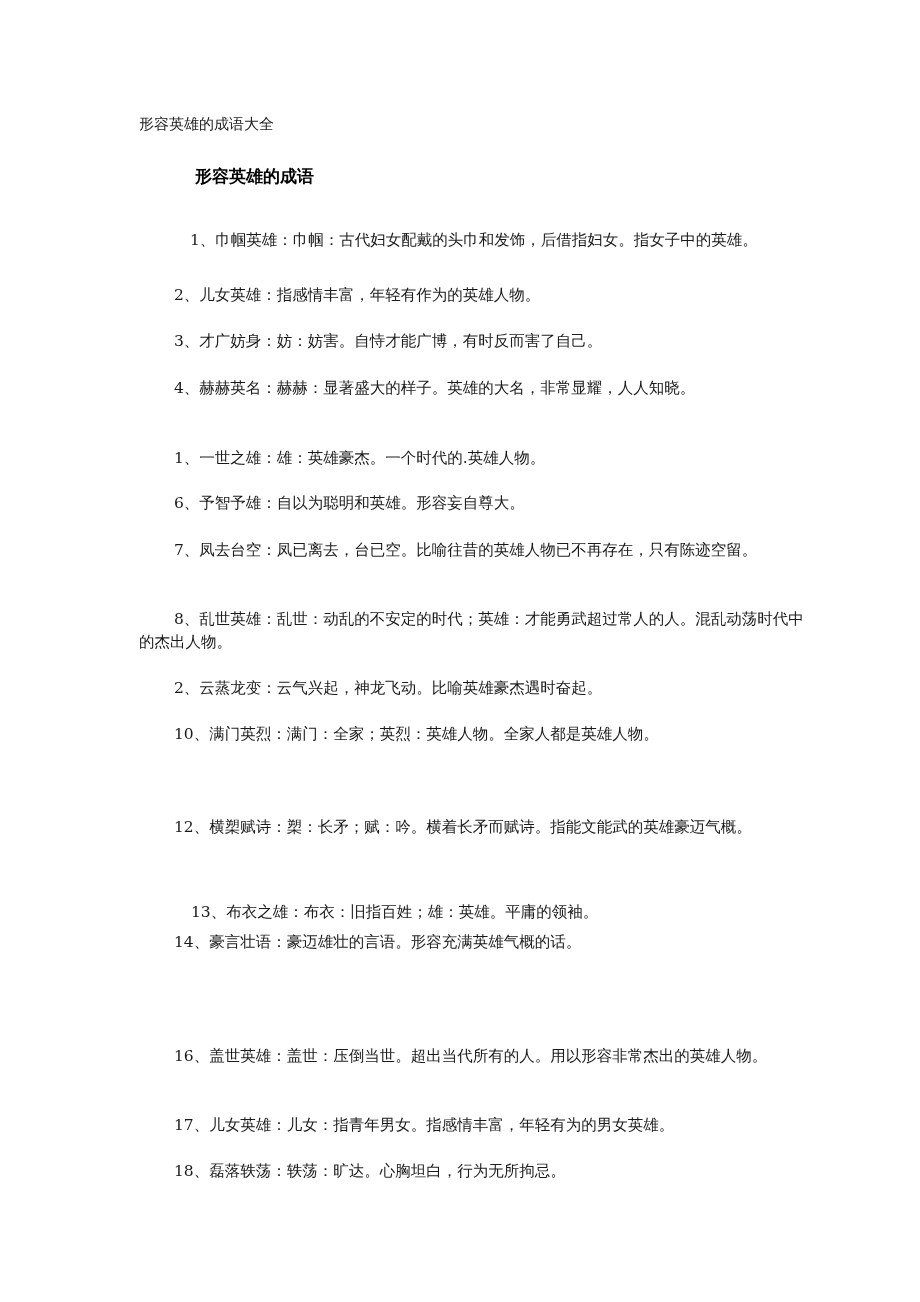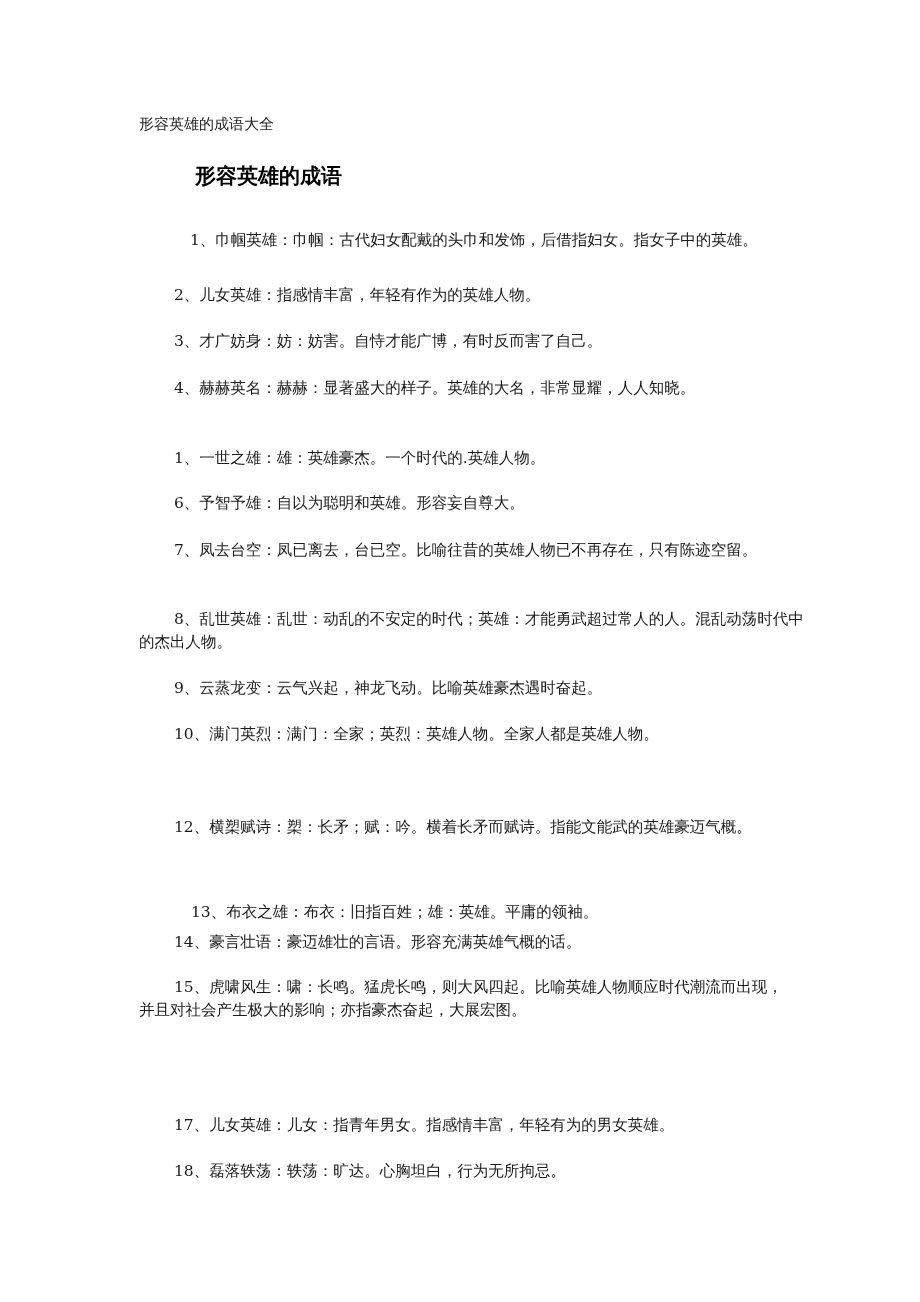--- a/index.html
+++ b/index.html
@@ -29,21 +29,21 @@
       font-size: 15px;
       line-height: 22px;
       color: #222222;
       white-space: nowrap;
     }
     .doc-title {
       position: absolute;
       left: 195px;
       top: 158px;
       font-family: "DejaVu Sans", "Liberation Sans", sans-serif;
-      font-size: 21px;
+      font-size: 17px;
       font-weight: bold;
       line-height: 36px;
       color: #000000;
       white-space: nowrap;
     }
     .entry {
       position: absolute;
       left: 139px;
       width: 656px;
       font-size: 15.5px;
@@ -61,21 +61,21 @@
   <div class="doc-title">形容英雄的成语</div>
 
   <p class="entry" style="top:213px;margin:16px;">1、巾帼英雄：巾帼：古代妇女配戴的头巾和发饰，后借指妇女。指女子中的英雄。</p>
   <p class="entry" style="top:284px;margin:0;">2、儿女英雄：指感情丰富，年轻有作为的英雄人物。</p>
   <p class="entry" style="top:330px;margin:0;">3、才广妨身：妨：妨害。自恃才能广博，有时反而害了自己。</p>
   <p class="entry" style="top:377px;margin:0;width:680px;">4、赫赫英名：赫赫：显著盛大的样子。英雄的大名，非常显耀，人人知晓。</p>
   <p class="entry" style="top:447px;margin:0;">1、一世之雄：雄：英雄豪杰。一个时代的.英雄人物。</p>
   <p class="entry" style="top:492px;margin:0;">6、予智予雄：自以为聪明和英雄。形容妄自尊大。</p>
   <p class="entry" style="top:539px;margin:0;">7、凤去台空：凤已离去，台已空。比喻往昔的英雄人物已不再存在，只有陈迹空留。</p>
   <p class="entry" style="top:608px;margin:0;width:680px;">8、乱世英雄：乱世：动乱的不安定的时代；英雄：才能勇武超过常人的人。混乱动荡时代中的杰出人物。</p>
-  <p class="entry" style="top:677px;margin:0;">9、云蒸龙变：云气兴起，神龙飞动。比喻英雄豪杰遇时奋起。</p>
+  <p class="entry" style="top:677px;margin:0;">2、云蒸龙变：云气兴起，神龙飞动。比喻英雄豪杰遇时奋起。</p>
   <p class="entry" style="top:723px;margin:0;">10、满门英烈：满门：全家；英烈：英雄人物。全家人都是英雄人物。</p>
   <p class="entry" style="top:816px;margin:0;">12、横槊赋诗：槊：长矛；赋：吟。横着长矛而赋诗。指能文能武的英雄豪迈气概。</p>
   <p class="entry" style="top:884px;margin:17px;">13、布衣之雄：布衣：旧指百姓；雄：英雄。平庸的领袖。</p>
   <p class="entry" style="top:931px;margin:0;">14、豪言壮语：豪迈雄壮的言语。形容充满英雄气概的话。</p>
-  <p class="entry" style="top:976px;margin:0;">15、虎啸风生：啸：长鸣。猛虎长鸣，则大风四起。比喻英雄人物顺应时代潮流而出现，并且对社会产生极大的影响；亦指豪杰奋起，大展宏图。</p>
+  <p class="entry" style="top:1045px;margin:0;">16、盖世英雄：盖世：压倒当世。超出当代所有的人。用以形容非常杰出的英雄人物。</p>
   <p class="entry" style="top:1114px;margin:0;">17、儿女英雄：儿女：指青年男女。指感情丰富，年轻有为的男女英雄。</p>
   <p class="entry" style="top:1160px;margin:0;">18、磊落轶荡：轶荡：旷达。心胸坦白，行为无所拘忌。</p>
 </div>
 
 </body></html>

